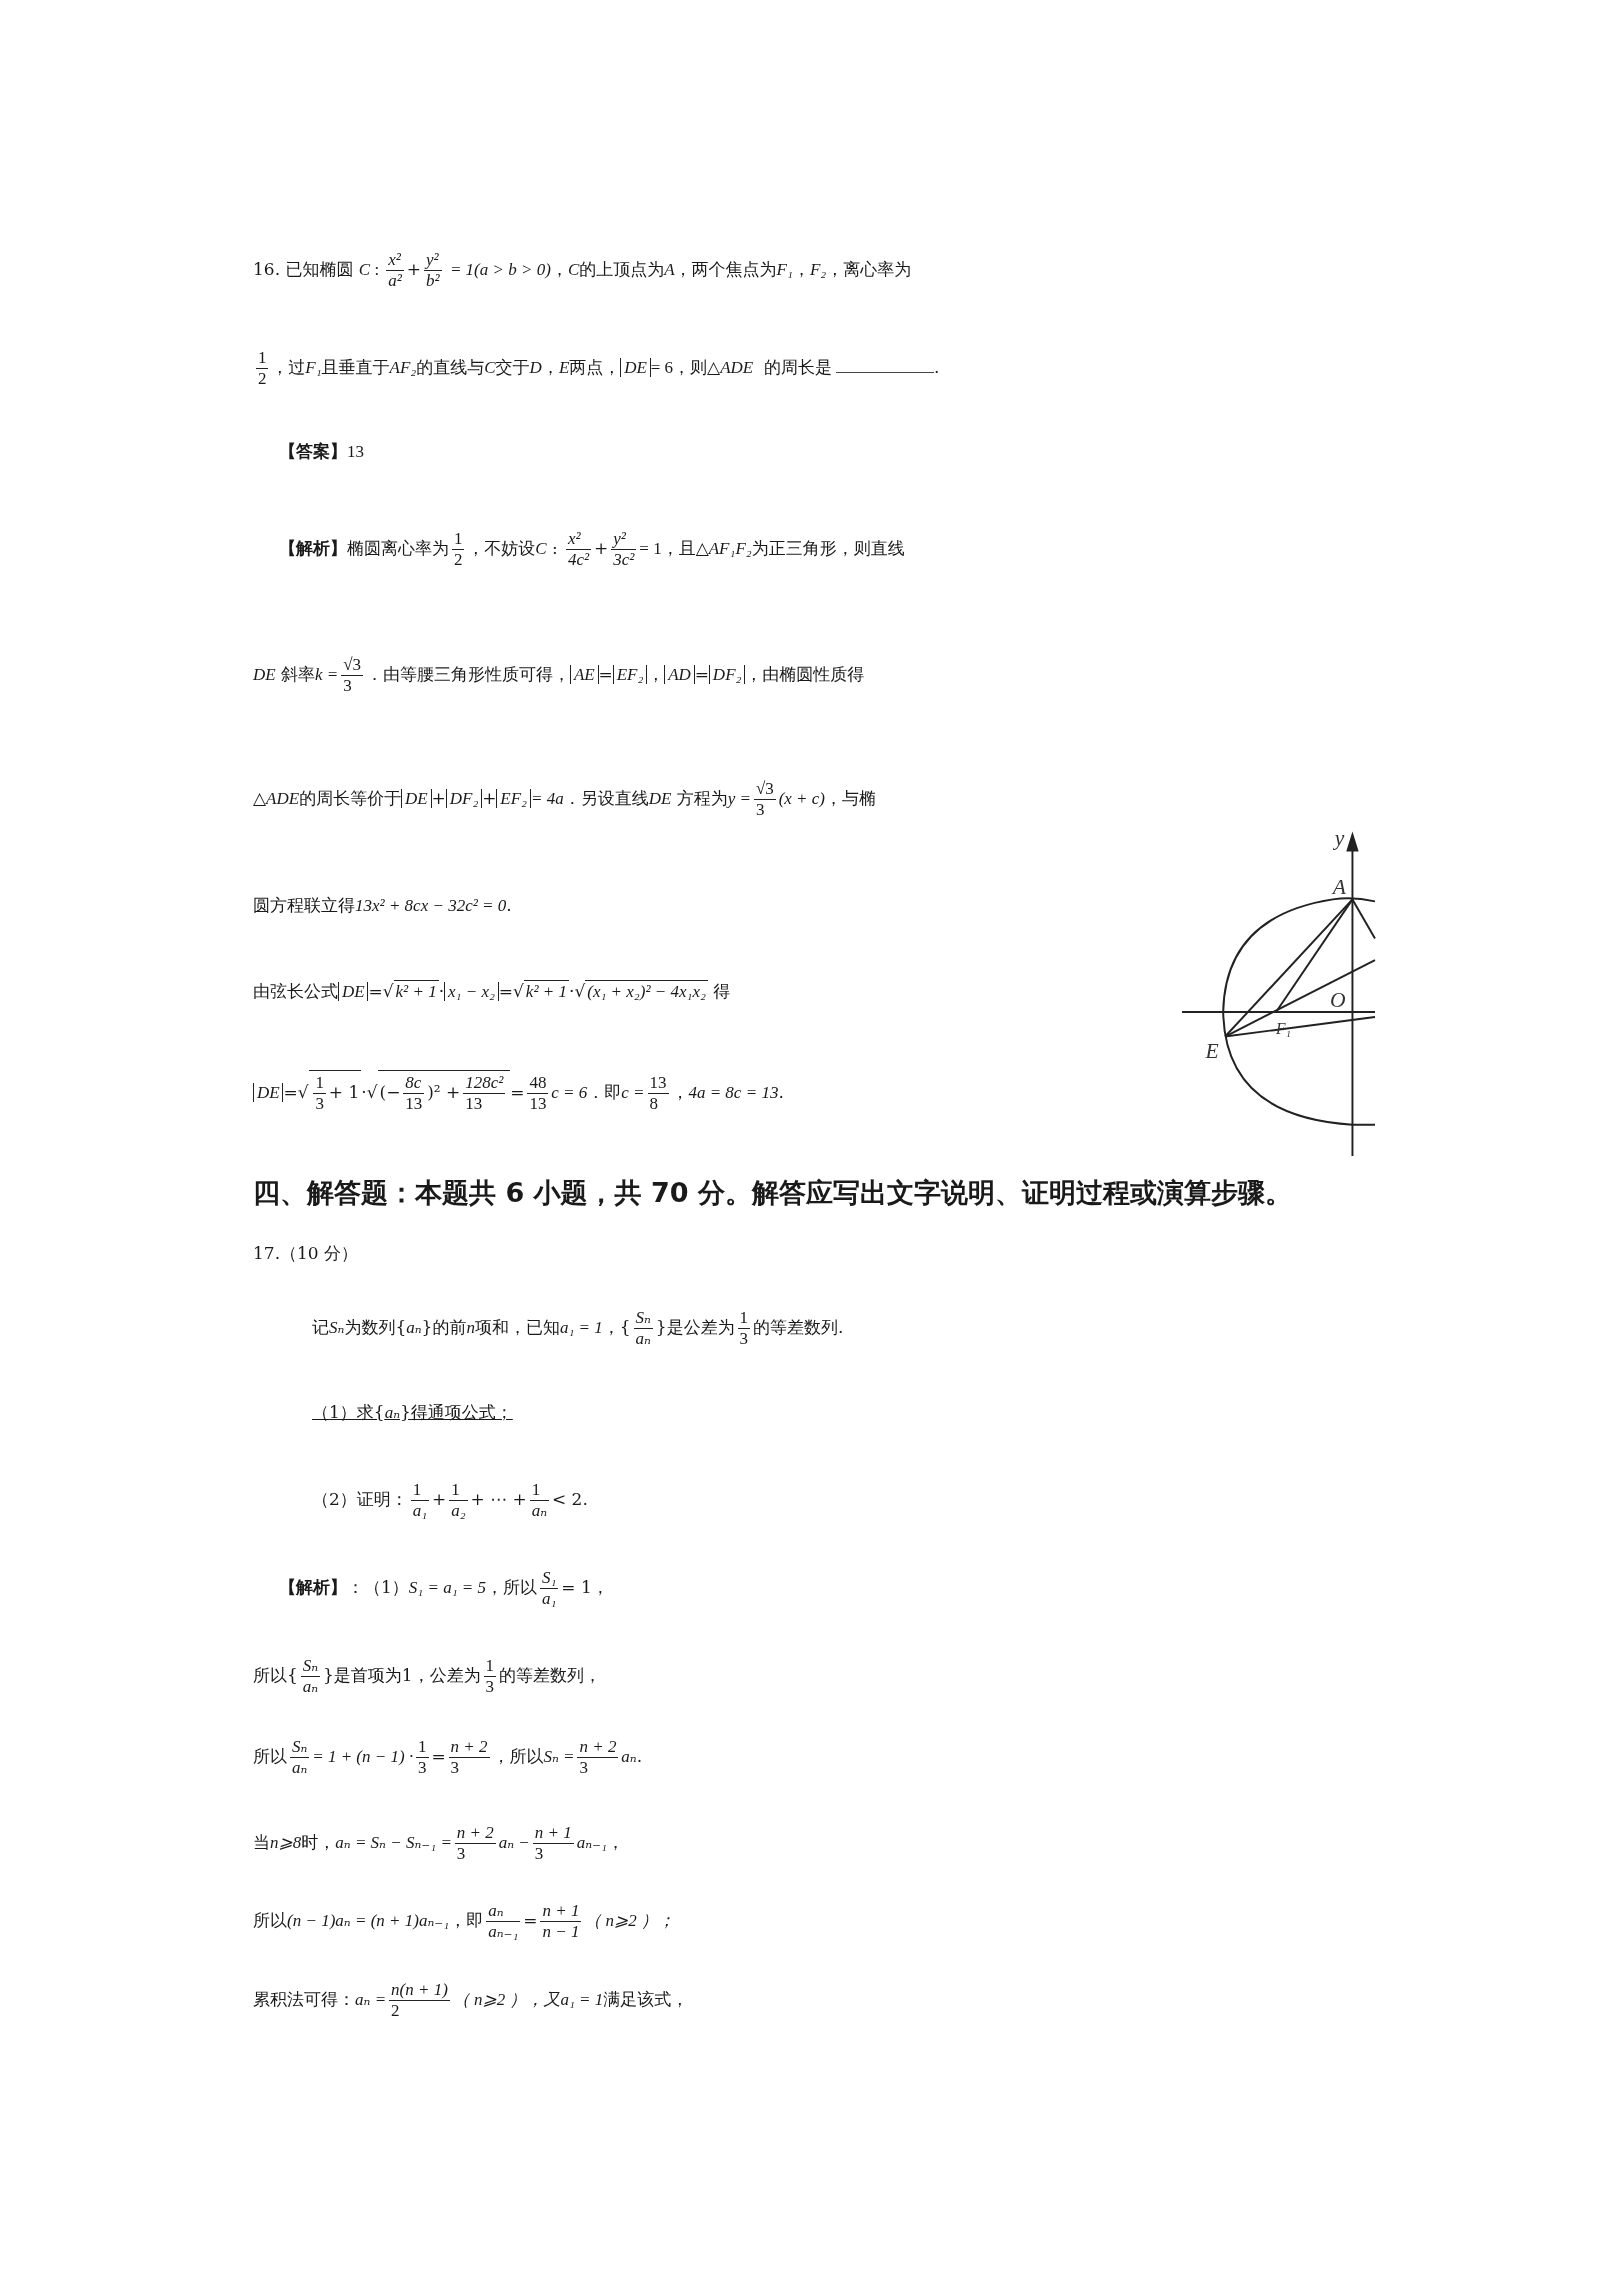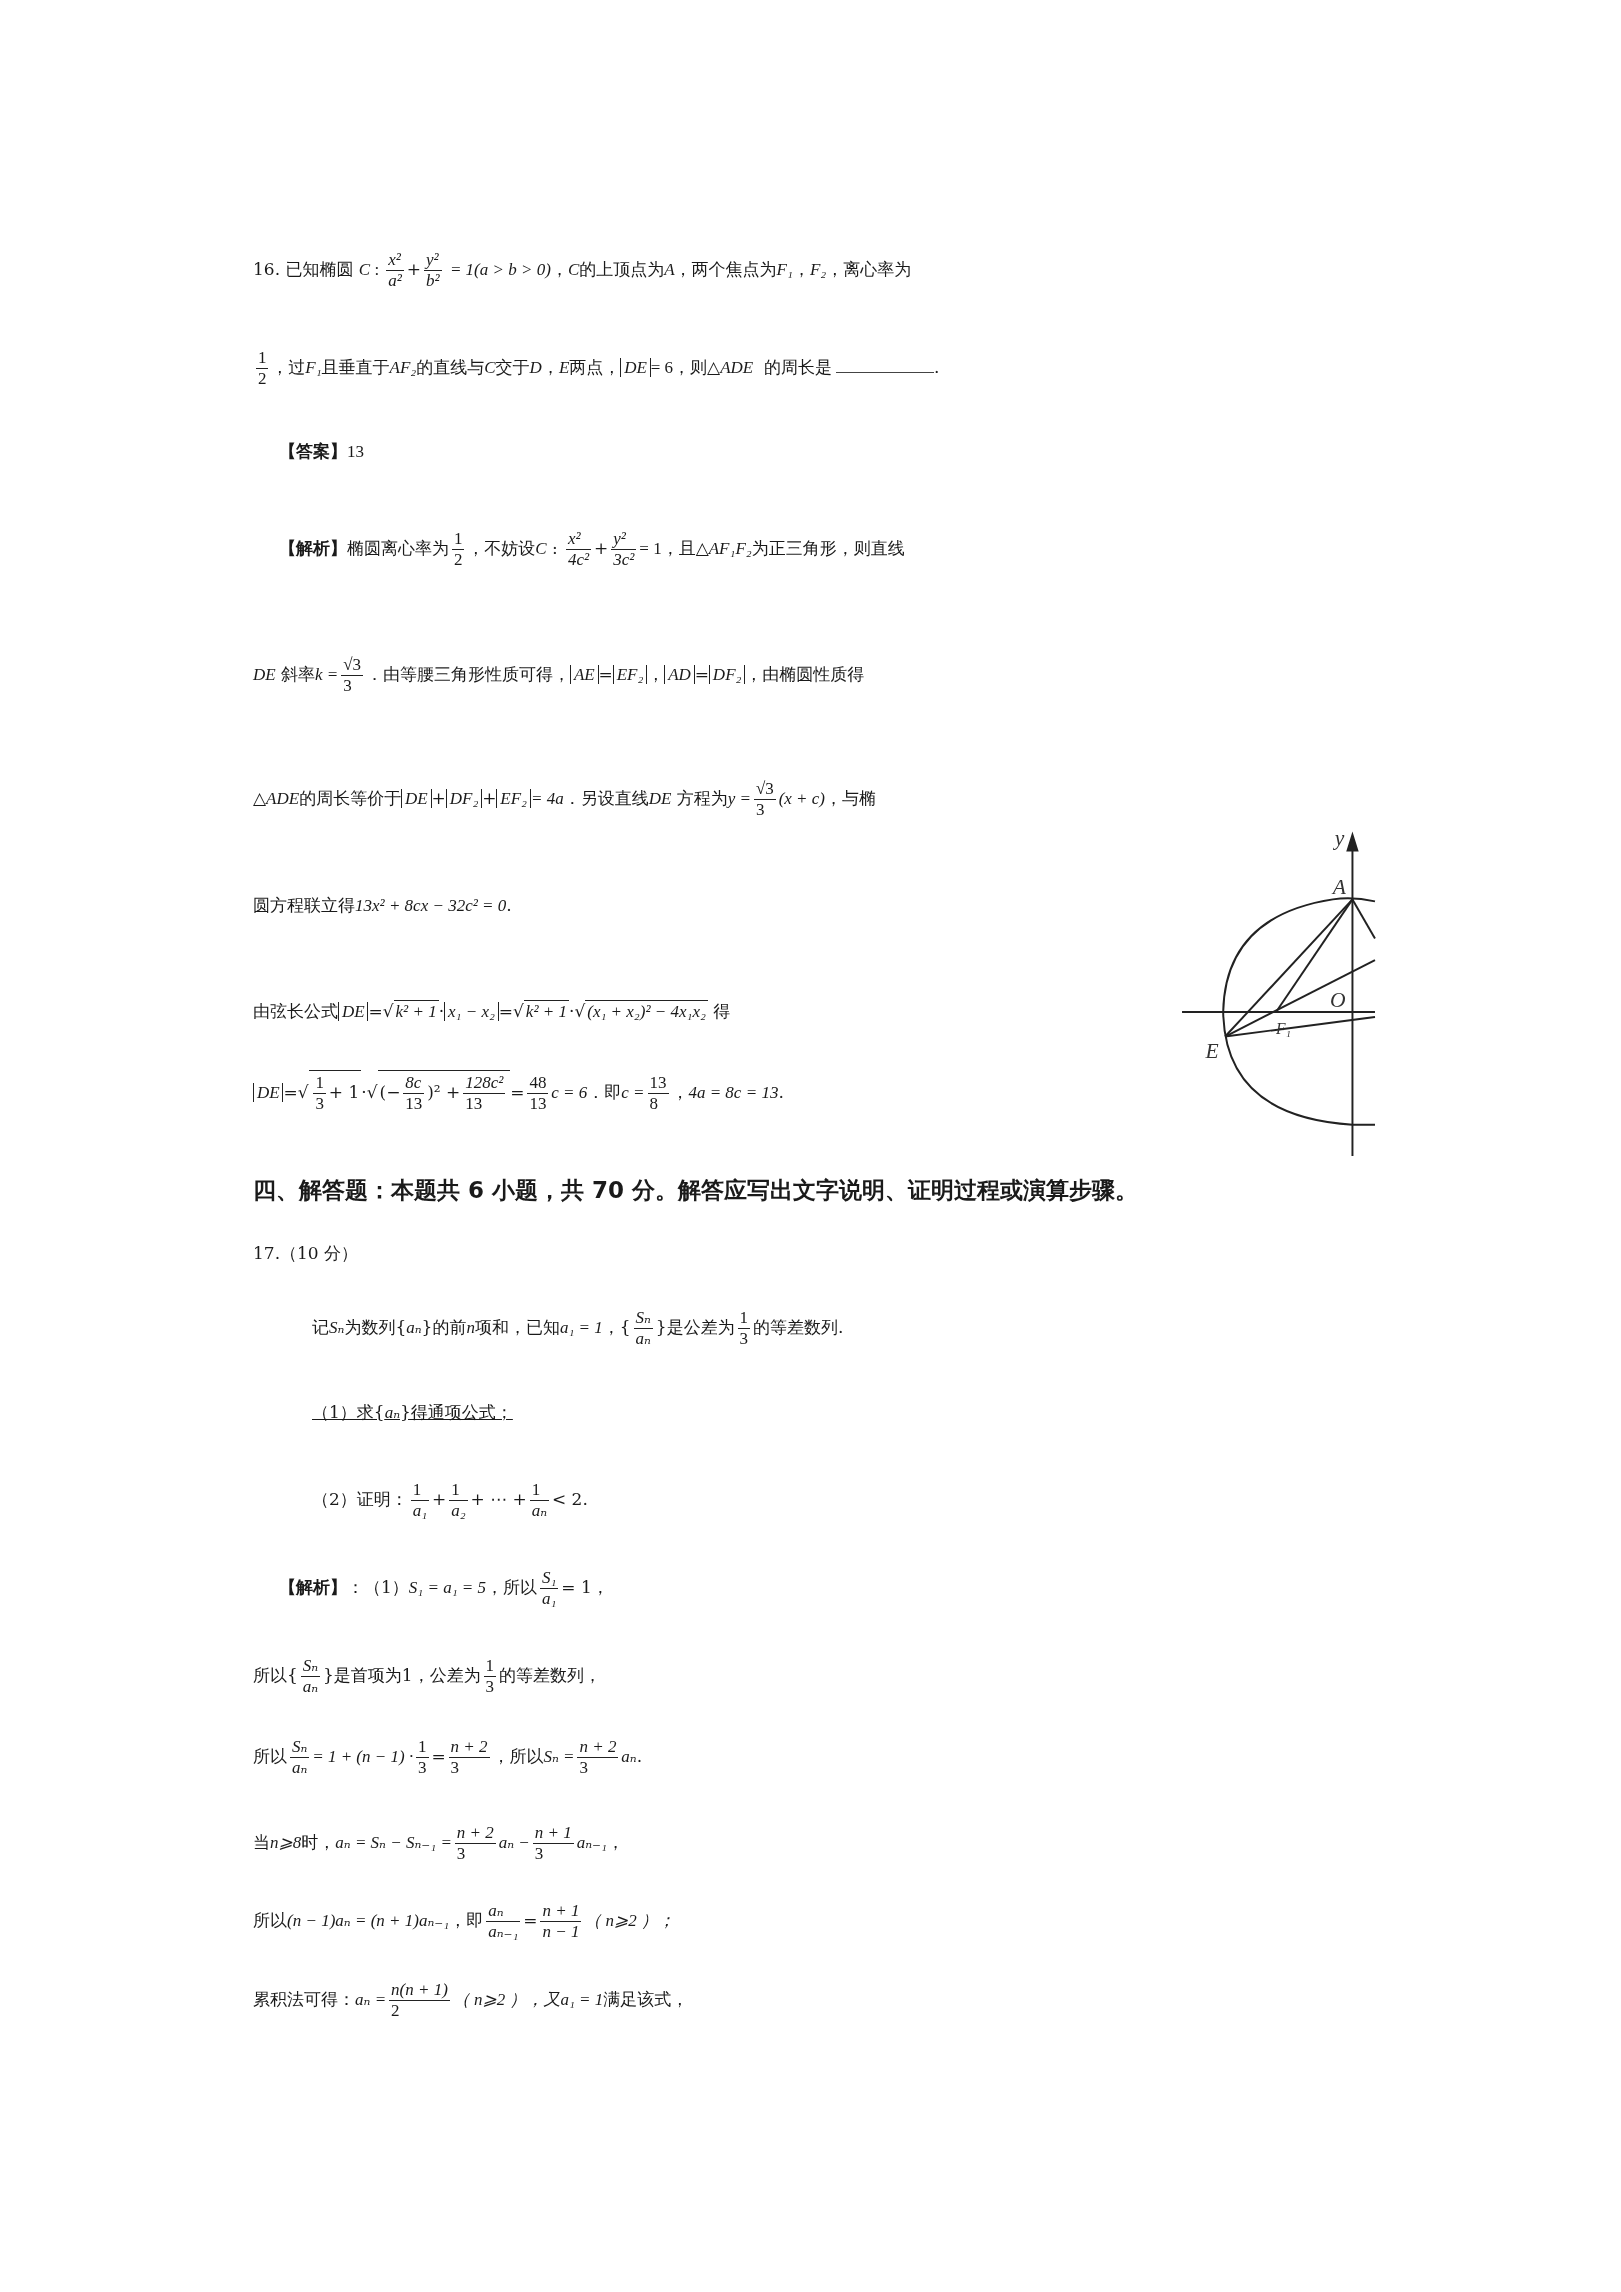--- a/index.html
+++ b/index.html
@@ -7,21 +7,21 @@
          font-family: "DejaVu Serif", "Liberation Serif", serif; color: #1a1a1a; }
   .line { position: absolute; left: 0; white-space: nowrap; font-size: 17px; line-height: 1; }
   .m { font-family: "Liberation Serif", "DejaVu Serif", serif; font-style: italic; }
   .n { font-family: "Liberation Serif", "DejaVu Serif", serif; font-style: normal; }
   .frac { display: inline-block; vertical-align: middle; text-align: left; margin: 0 2.9px;
           font-family: "Liberation Serif", serif; }
   .frac > span { display: block; padding: 0 2px; line-height: 1.15; }
   .frac > .num { border-bottom: 1.6px solid #222; }
   .bold { font-weight: bold; font-family: "DejaVu Sans", "Liberation Sans", sans-serif; margin-top: 47px; }
   .blank { display: inline-block; width: 98px; border-bottom: 1.5px solid #444; margin-left: 3.9px; }
-  .heading { font-family: "DejaVu Sans", "Liberation Sans", sans-serif; font-weight: bold; font-size: 23px; }
+  .heading { font-family: "DejaVu Sans", "Liberation Sans", sans-serif; font-weight: bold; font-size: 27px; }
   .sqrt { display: inline-block; border-top: 1.6px solid #222; padding: 2px 2px 0 2px; }
   .abs { border-left: 1.6px solid #222; border-right: 1.6px solid #222; padding: 0 2.9px; }
   #diagram { position: absolute; left: 1176px; top: 823px; }
 </style>
 </head>
 <body>
 
 <div class="line" style="left:253px; top:250px;">
   <span>16.</span>
   <span>已知椭圆</span>
@@ -49,21 +49,21 @@
 
 <div class="line" style="left:253px; top:779px;">
   <span>△</span><span class="m">ADE</span><span>的周长等价于</span><span class="m abs">DE</span><span>+</span><span class="m abs">DF₂</span><span>+</span><span class="m abs">EF₂</span><span class="m">= 4a</span><span>．另设直线</span><span class="m">DE</span>
   <span>方程为</span><span class="m">y =</span><span class="frac"><span class="num">√3</span><span class="den">3</span></span><span class="m">(x + c)</span><span>，与椭</span>
 </div>
 
 <div class="line" style="left:253px; top:897px;">
   <span>圆方程联立得</span><span class="m">13x² + 8cx − 32c² = 0</span><span>.</span>
 </div>
 
-<div class="line" style="left:253px; top:1000px;">
+<div class="line" style="left:253px; top:980px;">
   <span>由弦长公式</span><span class="m abs">DE</span><span>=</span>√<span class="sqrt m">k² + 1</span><span>·</span><span class="m abs">x₁ − x₂</span><span>=</span>√<span class="sqrt m">k² + 1</span><span>·</span>√<span class="sqrt m">(x₁ + x₂)² − 4x₁x₂</span>
   <span>得</span>
 </div>
 
 <div class="line" style="left:253px; top:1070px;">
   <span class="m abs">DE</span><span>=</span>√<span class="sqrt"><span class="frac"><span class="num">1</span><span class="den">3</span></span><span>+ 1</span></span><span>·</span>√<span class="sqrt"><span>(−</span><span class="frac"><span class="num m">8c</span><span class="den">13</span></span><span>)² +</span><span class="frac"><span class="num m">128c²</span><span class="den">13</span></span></span><span>=</span><span class="frac"><span class="num">48</span><span class="den">13</span></span><span class="m">c = 6</span><span>．即</span><span class="m">c =</span><span class="frac"><span class="num">13</span><span class="den">8</span></span><span>，</span><span class="m">4a = 8c = 13</span><span>.</span>
 </div>
 
 <svg id="diagram" width="206" height="333" viewBox="1200 840 210 340">
   <g stroke="#222" stroke-width="2" fill="none">

